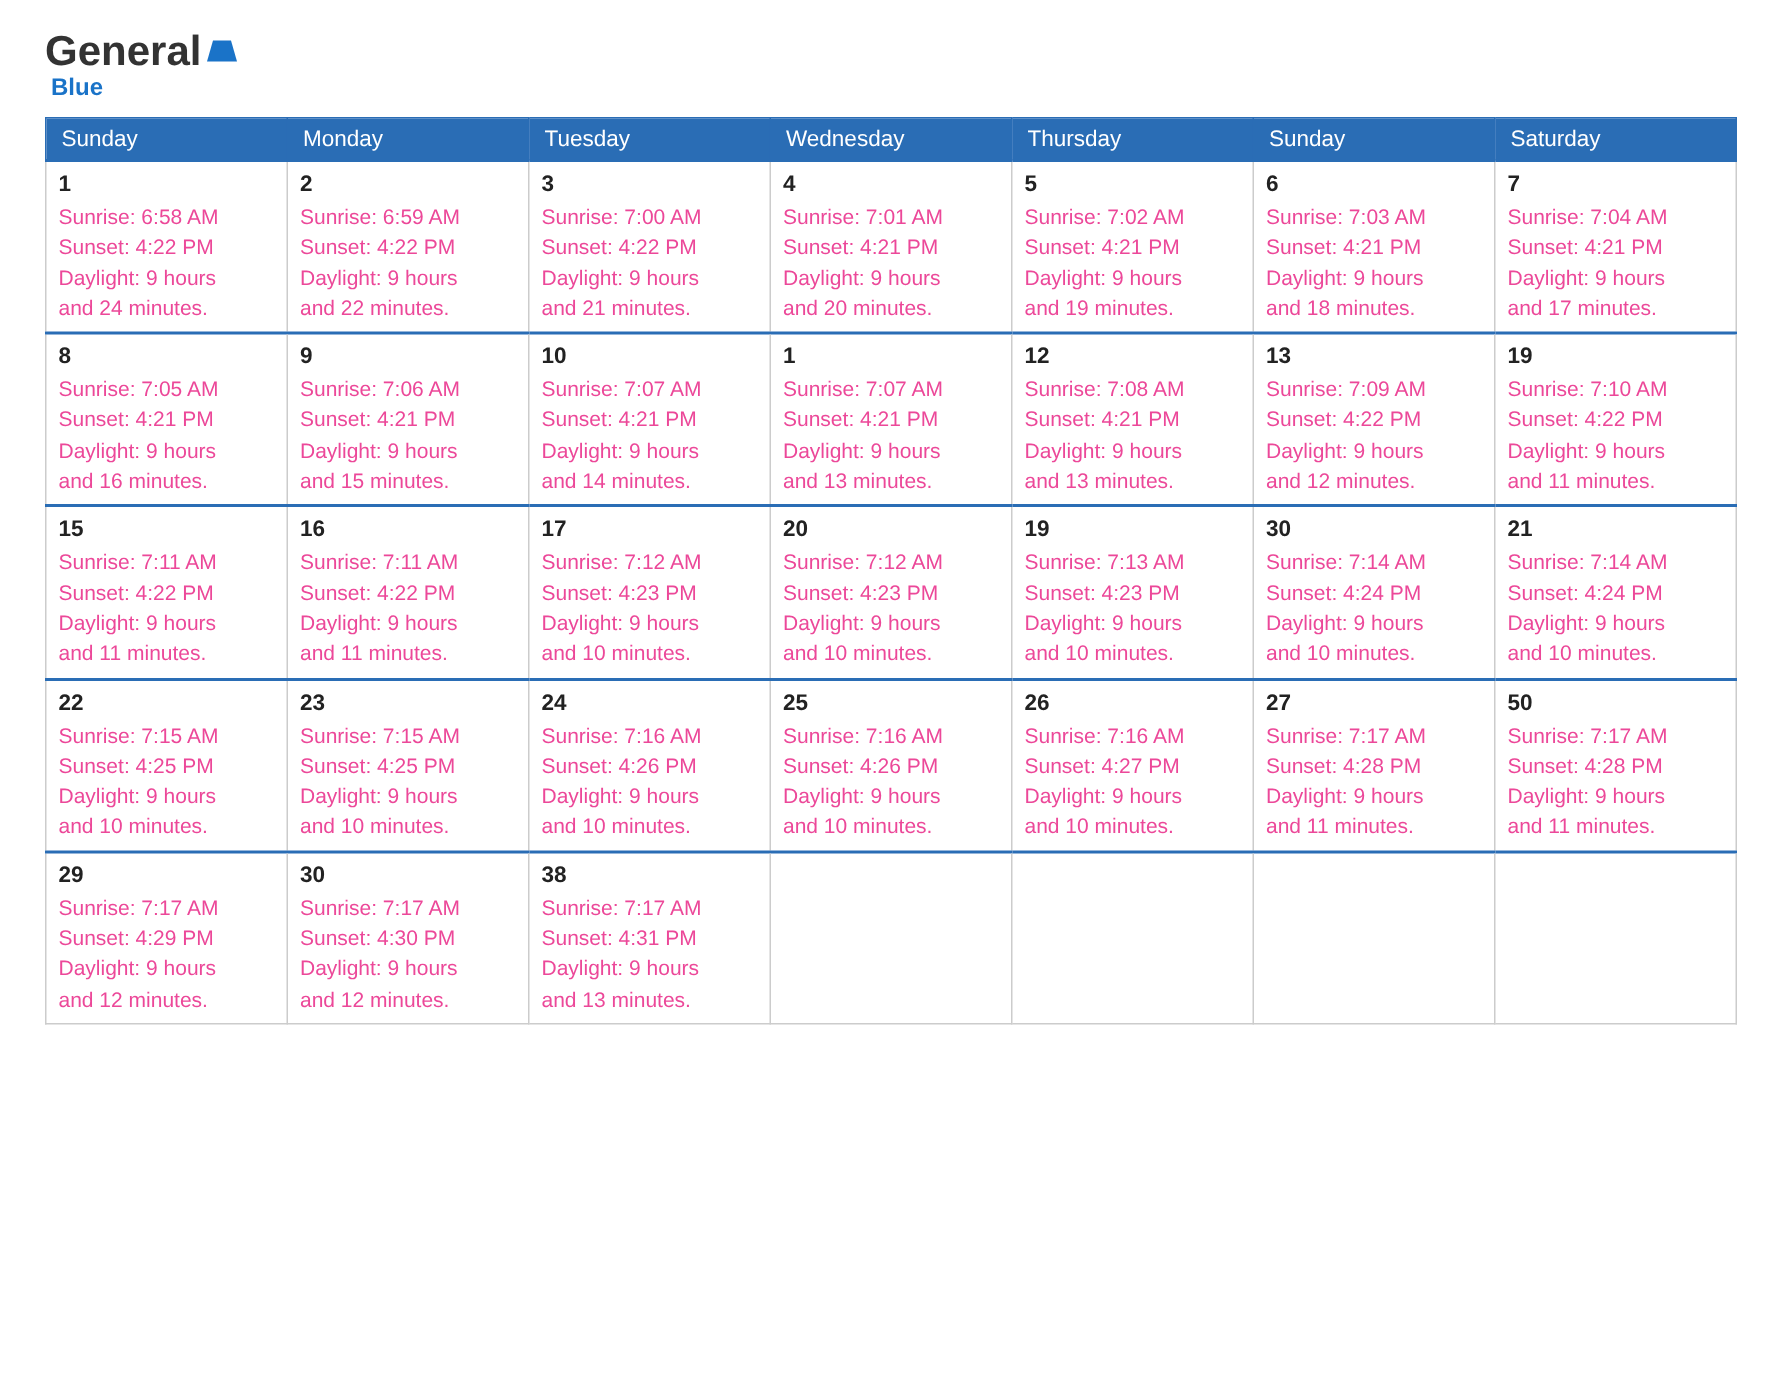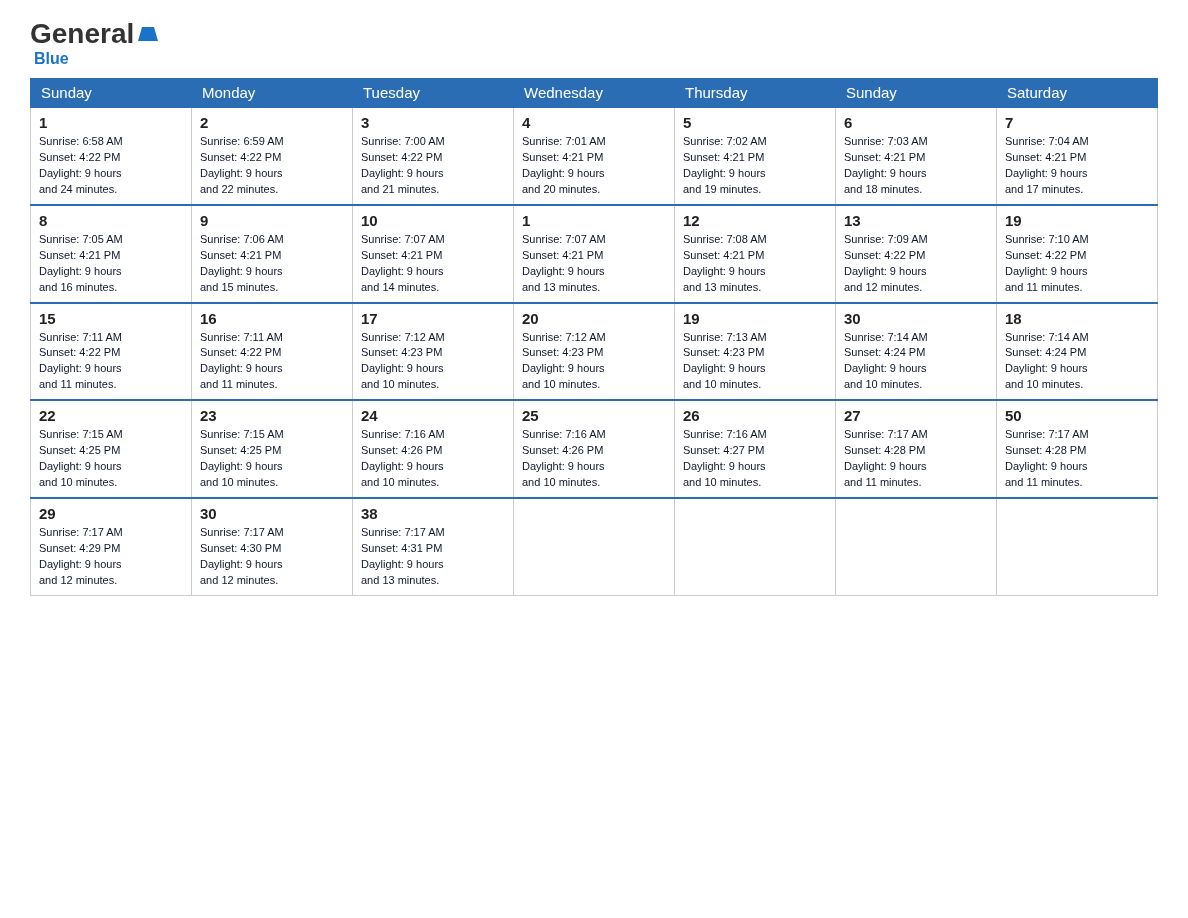--- a/index.html
+++ b/index.html
@@ -73,23 +73,23 @@
       min-height: 100px;
     }
     .day-num {
       font-size: 15px;
       font-weight: bold;
       color: #222;
       display: block;
       margin-bottom: 3px;
     }
     .day-info {
-      font-size: 11px;
+      font-size: 14px;
       line-height: 1.45;
-      color: #0f172a;
+      color: #ec4899;
     }
     tr td {
       border-top: 2px solid #2a6db5;
     }
     tr td + td {
       border-top: 2px solid #2a6db5;
     }
     .empty {
       background: #fff;
     }
@@ -205,21 +205,21 @@
         </td>
         <td>
           <span class="day-num">19</span>
         <div class="day-info">Sunrise: 7:13 AM<br>Sunset: 4:23 PM<br>Daylight: 9 hours<br>and 10 minutes.</div>
         </td>
         <td>
           <span class="day-num">30</span>
         <div class="day-info">Sunrise: 7:14 AM<br>Sunset: 4:24 PM<br>Daylight: 9 hours<br>and 10 minutes.</div>
         </td>
         <td>
-          <span class="day-num">18</span>
+          <span class="day-num">21</span>
         <div class="day-info">Sunrise: 7:14 AM<br>Sunset: 4:24 PM<br>Daylight: 9 hours<br>and 10 minutes.</div>
         </td>
       </tr>
       <tr>
         <td>
           <span class="day-num">22</span>
         <div class="day-info">Sunrise: 7:15 AM<br>Sunset: 4:25 PM<br>Daylight: 9 hours<br>and 10 minutes.</div>
         </td>
         <td>
           <span class="day-num">23</span>

